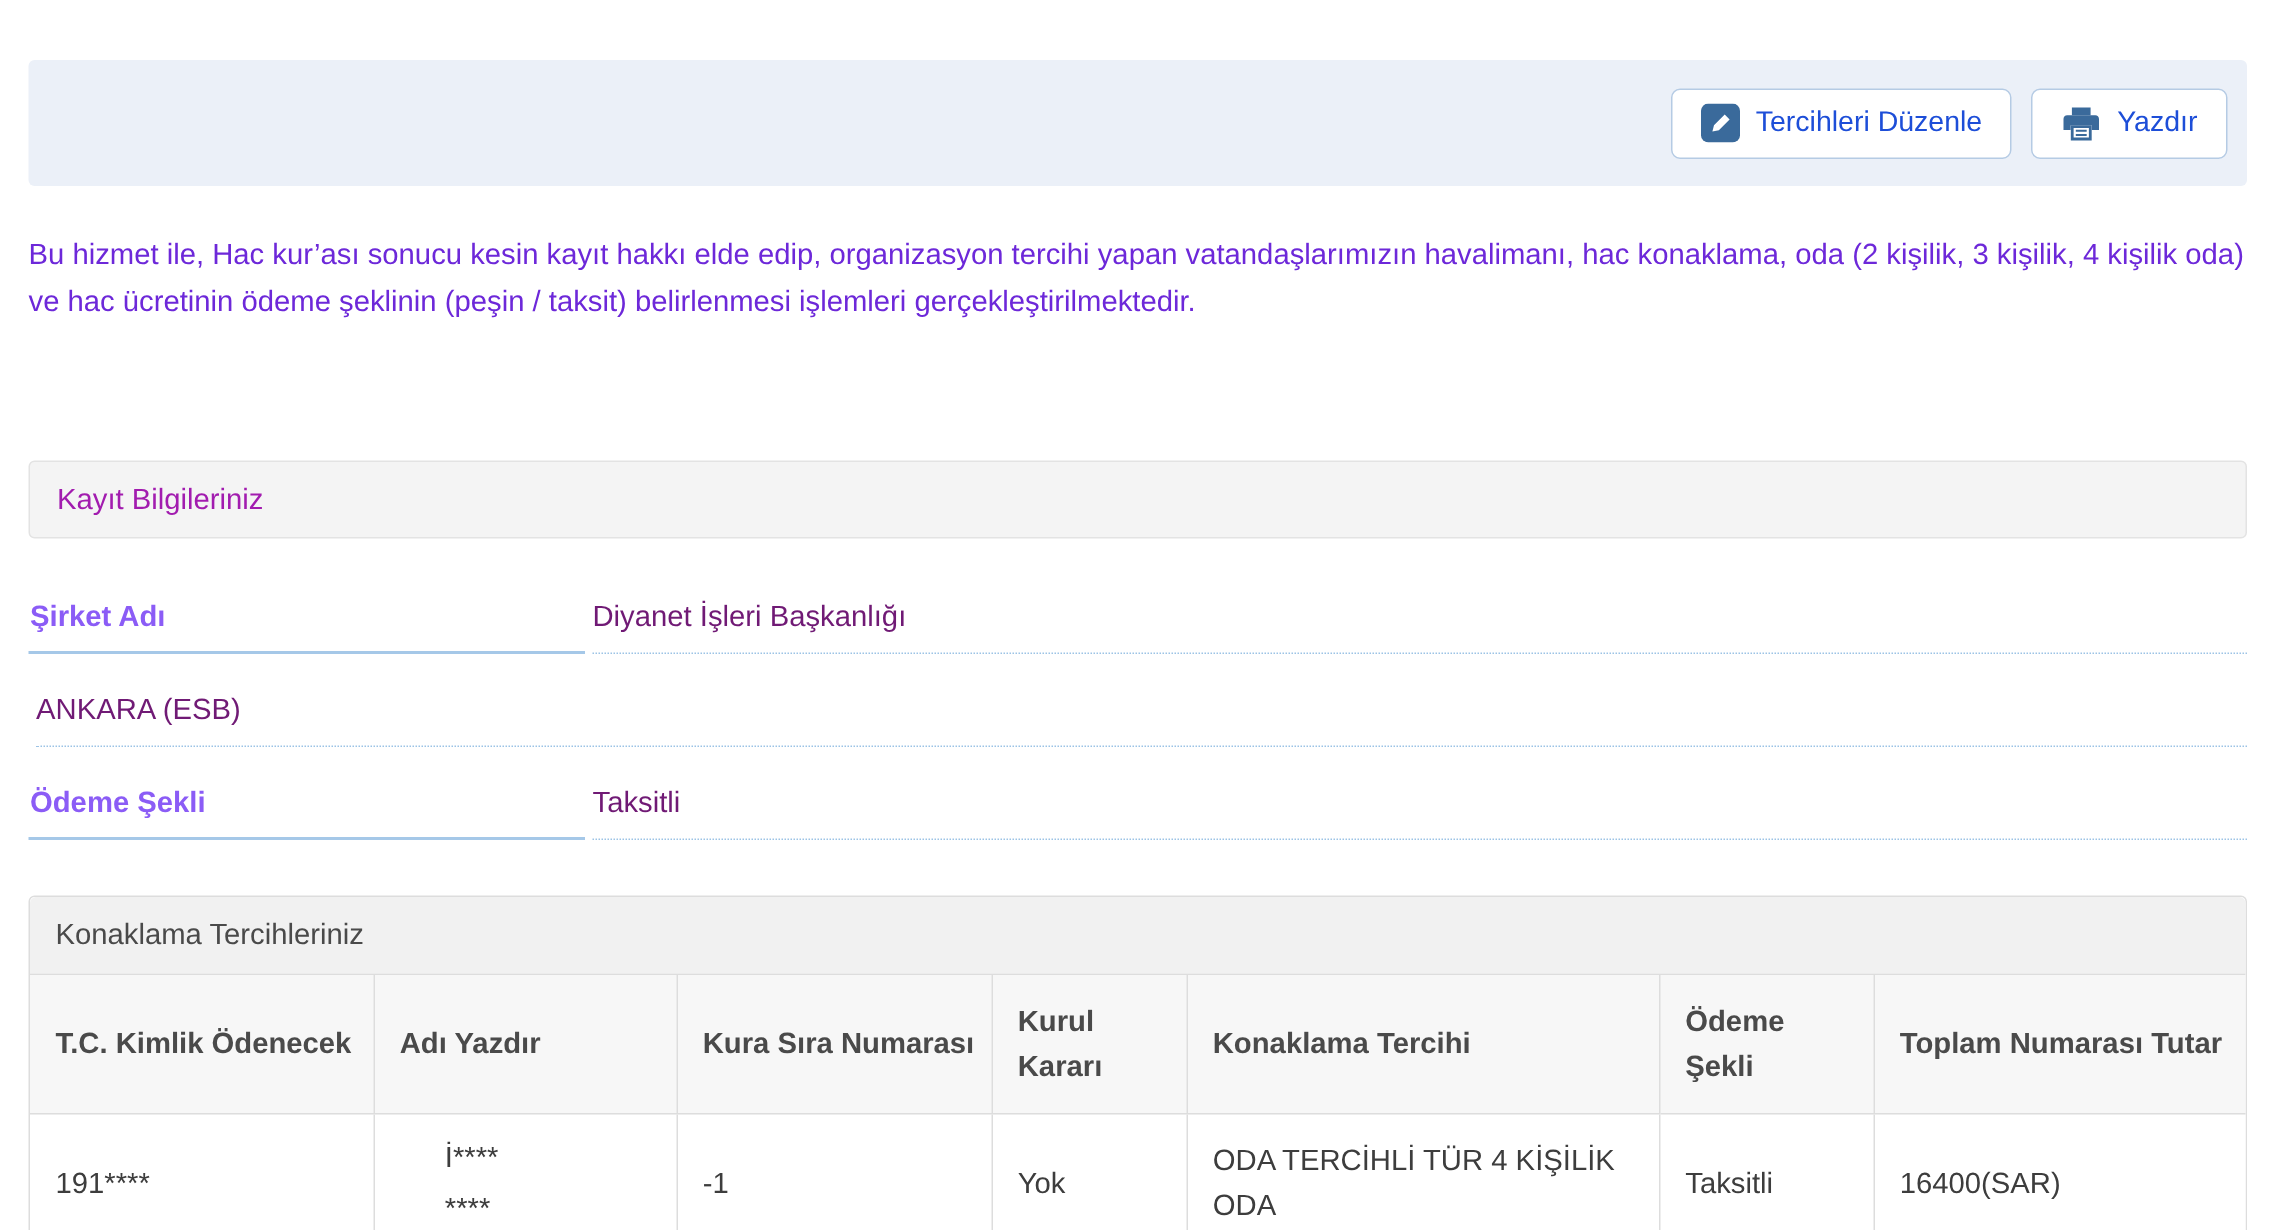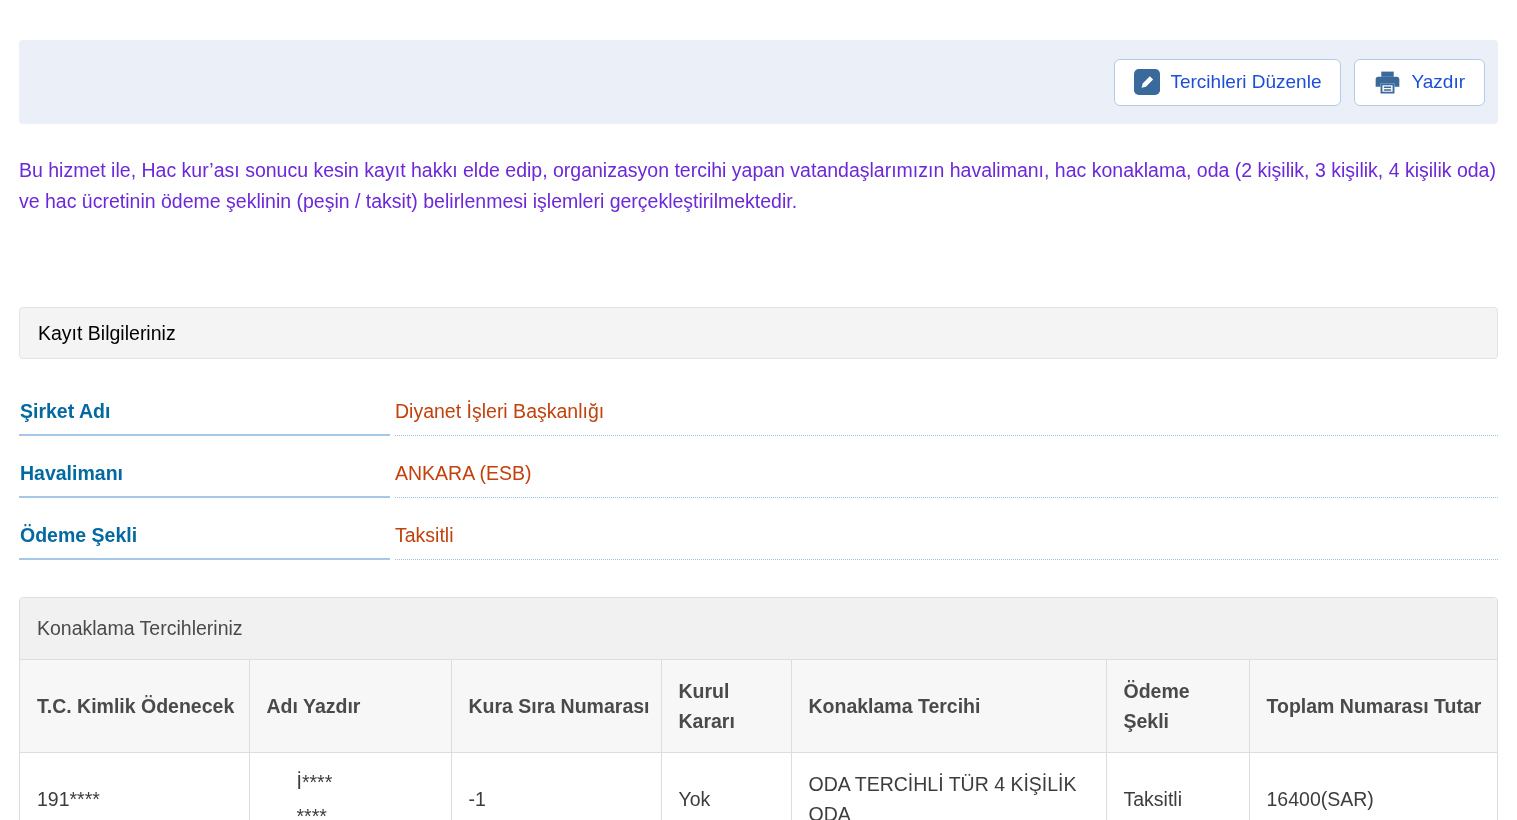--- a/index.html
+++ b/index.html
@@ -51,53 +51,53 @@
   .section-registration { margin-top: 90px; }
   .panel-heading-plain {
     height: 52px;
     background: #f4f4f4;
     border: 1px solid #e3e3e3;
     border-radius: 4px;
     display: flex;
     align-items: center;
     padding-left: 18px;
     font-size: 19.5px;
-    color: #000000;
+    color: #a21caf;
   }
   .field-rows { margin-top: 15px; }
   .field-row { display: flex; height: 62px; }
   .field-label {
     width: 371px;
     border-bottom: 2px solid #a5c8e8;
     display: flex;
     align-items: center;
     padding: 14px 0 0 1px;
     font-weight: bold;
     font-size: 19.5px;
-    color: #0369a1;
+    color: #8b5cf6;
   }
   .field-value {
     flex: 1;
     margin-left: 5px;
     border-bottom: 1px dotted #9cc3e5;
     display: flex;
     align-items: center;
     padding-top: 14px;
     font-size: 19.5px;
-    color: #c2410c;
+    color: #701a75;
   }
 
   
   .section-accommodation { margin-top: 37px; }
   .panel {
     border: 1px solid #dddddd;
     border-radius: 4px;
   }
   .panel-heading-table {
-    height: 62px;
+    height: 52px;
     background: #f1f1f1;
     border-bottom: 1px solid #dddddd;
     border-radius: 4px 4px 0 0;
     display: flex;
     align-items: center;
     padding-left: 17px;
     font-size: 19.5px;
     color: #4a4a4a;
   }
   table.acc-table {
@@ -163,21 +163,20 @@
   <p class="description">Bu hizmet ile, Hac kur’ası sonucu kesin kayıt hakkı elde edip, organizasyon tercihi yapan vatandaşlarımızın havalimanı, hac konaklama, oda (2 kişilik, 3 kişilik, 4 kişilik oda) ve hac ücretinin ödeme şeklinin (peşin / taksit) belirlenmesi işlemleri gerçekleştirilmektedir.</p>
 
   <div class="section-registration">
     <div class="panel-heading-plain">Kayıt Bilgileriniz</div>
     <div class="field-rows">
       <div class="field-row">
         <div class="field-label">Şirket Adı</div>
         <div class="field-value">Diyanet İşleri Başkanlığı</div>
       </div>
       <div class="field-row">
-        <div class="field-label">Havalimanı</div>
         <div class="field-value">ANKARA (ESB)</div>
       </div>
       <div class="field-row">
         <div class="field-label">Ödeme Şekli</div>
         <div class="field-value">Taksitli</div>
       </div>
     </div>
   </div>
 
   <div class="section-accommodation">

